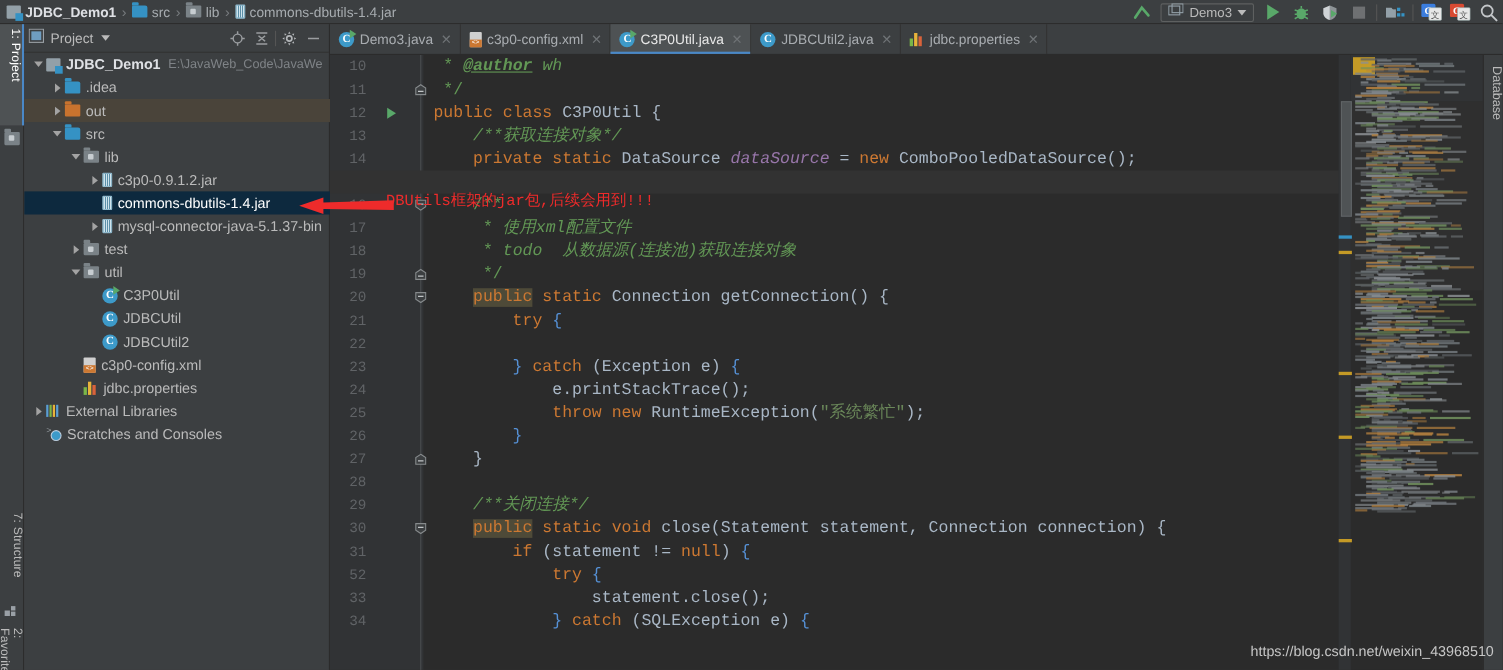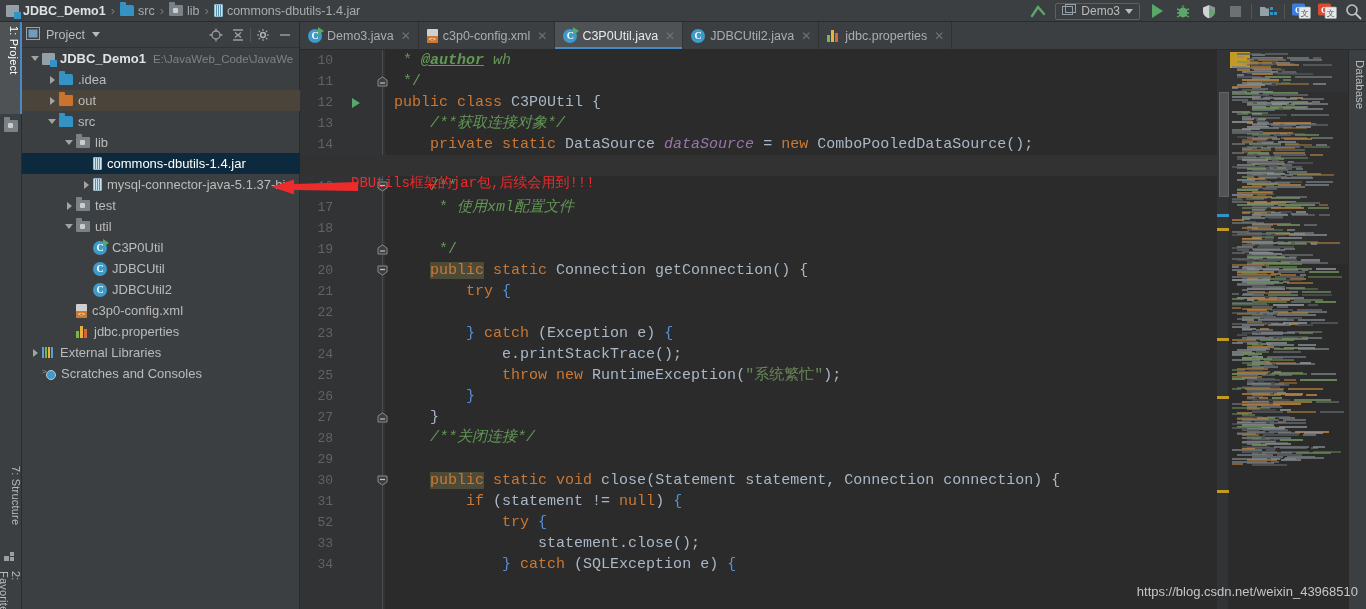--- a/index.html
+++ b/index.html
@@ -355,20 +355,27 @@
         <span class="ic ic-folder"></span>
         <span class="tlabel" style="">src</span>
       </div>
       <div class="trow" style="padding-left: 40px;">
         <span class="tw">
           <span class="arrow-d"></span>
         </span>
         <span class="ic ic-folderlib"></span>
         <span class="tlabel" style="">lib</span>
       </div>
+      <div class="trow" style="padding-left: 57px;">
+        <span class="tw">
+          <span class="arrow-r"></span>
+        </span>
+        <span class="ic ic-jar"></span>
+        <span class="tlabel" style="">c3p0-0.9.1.2.jar</span>
+      </div>
       <div class="trow sel" style="padding-left: 57px;">
         <span class="tw"></span>
         <span class="ic ic-jar"></span>
         <span class="tlabel" style="">commons-dbutils-1.4.jar</span>
       </div>
       <div class="trow" style="padding-left: 57px;">
         <span class="tw">
           <span class="arrow-r"></span>
         </span>
         <span class="ic ic-jar"></span>
@@ -538,30 +545,31 @@
   <div id="code">
       <div class="curline" style="top: 105px; left: -85px;"></div>
       <div class="cline" style="top: 0px;">  <span class="cmtb">*</span> <span class="doctag">@author</span> <span class="cmt">wh</span></div>
       <div class="cline" style="top: 21px;">  <span class="cmtb">*/</span></div>
       <div class="cline" style="top: 42px;"> <span class="kw">public</span> <span class="kw">class</span> <span class="typ">C3P0Util</span> <span class="br">{</span></div>
       <div class="cline" style="top: 63px;">     <span class="cmt">/**获取连接对象*/</span></div>
       <div class="cline" style="top: 84px;">     <span class="kw">private</span> <span class="kw">static</span> <span class="typ">DataSource</span> <span class="fld">dataSource</span> <span class="pl">=</span> <span class="kw">new</span> <span class="typ">ComboPooledDataSource</span><span class="pl">();</span></div>
       <div class="cline" style="top: 105px;"></div>
       <div class="cline" style="top: 126px;">     <span class="cmtb">/**</span></div>
       <div class="cline" style="top: 147px;">      <span class="cmtb">*</span> <span class="cmt">使用xml配置文件</span></div>
+      <div class="cline" style="top: 168px;">      <span class="cmtb">*</span> <span class="cmt">todo  从数据源(连接池)获取连接对象</span></div>
       <div class="cline" style="top: 189px;">      <span class="cmtb">*/</span></div>
       <div class="cline" style="top: 210px;">     <span class="kw hl">public</span> <span class="kw">static</span> <span class="typ">Connection</span> <span class="mth">getConnection</span><span class="pl">()</span> <span class="br">{</span></div>
       <div class="cline" style="top: 231px;">         <span class="kw">try</span> <span class="brace-b">{</span></div>
       <div class="cline" style="top: 273px;">         <span class="brace-b">}</span> <span class="kw">catch</span> <span class="pl">(</span><span class="typ">Exception</span> <span class="pl">e)</span> <span class="brace-b">{</span></div>
       <div class="cline" style="top: 294px;">             <span class="pl">e.</span><span class="mth">printStackTrace</span><span class="pl">();</span></div>
       <div class="cline" style="top: 315px;">             <span class="kw">throw</span> <span class="kw">new</span> <span class="typ">RuntimeException</span><span class="pl">(</span><span class="str">"系统繁忙"</span><span class="pl">);</span></div>
       <div class="cline" style="top: 336px;">         <span class="brace-b">}</span></div>
       <div class="cline" style="top: 357px;">     <span class="br">}</span></div>
       <div class="cline" style="top: 378px;"></div>
-      <div class="cline" style="top: 377px;">     <span class="cmt">/**关闭连接*/</span></div>
+      <div class="cline" style="top: 399px;">     <span class="cmt">/**关闭连接*/</span></div>
       <div class="cline" style="top: 420px;">     <span class="kw hl">public</span> <span class="kw">static</span> <span class="kw">void</span> <span class="mth">close</span><span class="pl">(</span><span class="typ">Statement</span> <span class="pl">statement,</span> <span class="typ">Connection</span> <span class="pl">connection)</span> <span class="br">{</span></div>
       <div class="cline" style="top: 441px;">         <span class="kw">if</span> <span class="pl">(statement</span> <span class="pl">!=</span> <span class="kw">null</span><span class="pl">)</span> <span class="brace-b">{</span></div>
       <div class="cline" style="top: 462px;">             <span class="kw">try</span> <span class="brace-b">{</span></div>
       <div class="cline" style="top: 483px;">                 <span class="pl">statement.</span><span class="mth">close</span><span class="pl">();</span></div>
       <div class="cline" style="top: 504px;">             <span class="brace-b">}</span> <span class="kw">catch</span> <span class="pl">(</span><span class="typ">SQLException</span> <span class="pl">e)</span> <span class="brace-b">{</span></div>
     </div>
 </div>
 
 <div id="mm-track"></div>
 <div id="minimap">

